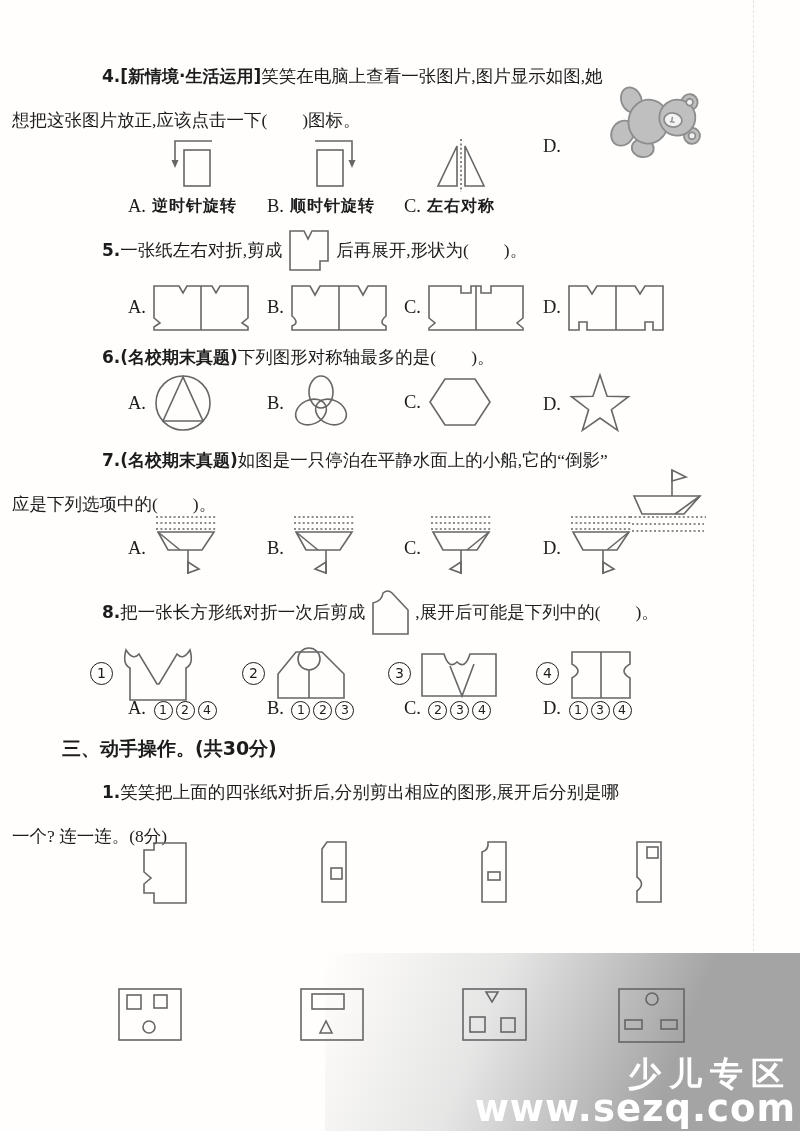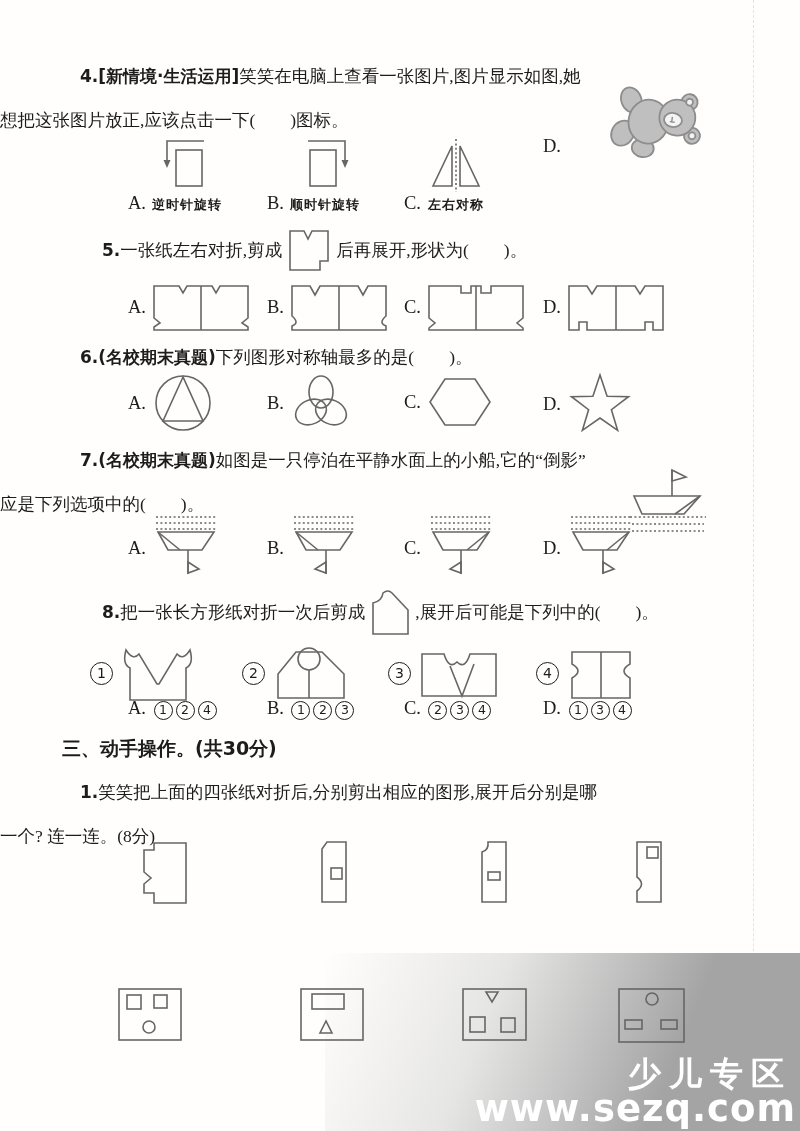--- a/index.html
+++ b/index.html
@@ -1,29 +1,29 @@
 <!DOCTYPE html>
 <html><head>
 <meta charset="utf-8">
 <style>
   html,body{margin:0;padding:0;background:#ffffff;}
   #page{position:relative;width:800px;height:1131px;background:#fffefd;overflow:hidden;
         font-family:"Liberation Serif","DejaVu Serif",serif;color:#1c1c1c;font-size:17.5px;}
   .abs{position:absolute;left:0;width:100%;z-index:2;}
-  .qline{padding-left:80px;line-height:44px;white-space:nowrap;}
+  .qline{padding-left:102px;line-height:44px;white-space:nowrap;}
   .qline .qnum,.qline .qtag{font-weight:bold;font-family:"DejaVu Sans","Liberation Sans",sans-serif;font-size:17px;}
-  .qcont{line-height:44px;white-space:nowrap;}
+  .qcont{line-height:44px;white-space:nowrap;margin-left:12px;}
   .inline-flex{display:flex;align-items:center;padding-left:102px;white-space:nowrap;}
   .inline-flex svg{margin:0 4px;}
   .optrow{display:flex;padding-left:128px;align-items:flex-start;}
   .optcell{display:flex;align-items:center;}
   .optcell .optlabel{font-size:18.5px;margin-right:6px;}
   .w138{width:139px;}.w136{width:137px;}
   .optfig{display:flex;flex-direction:column;align-items:center;}
-  .optcap{font-size:13px;font-weight:bold;font-family:"DejaVu Sans","Liberation Sans",sans-serif;margin-top:2px;letter-spacing:1px;}
+  .optcap{font-size:16px;font-weight:bold;font-family:"DejaVu Sans","Liberation Sans",sans-serif;margin-top:2px;letter-spacing:1px;}
   .vtop{align-items:flex-start;}
   .cnum{display:inline-flex;align-items:center;justify-content:center;width:17px;height:17px;
         border:1.4px solid #1c1c1c;border-radius:50%;font-size:12.5px;margin:0 1.5px;
         font-family:"DejaVu Sans",sans-serif;line-height:1;}
   .cnum-big{display:inline-flex;align-items:center;justify-content:center;width:21px;height:21px;
         border:1.5px solid #1c1c1c;border-radius:50%;font-size:14px;margin-right:5px;
         font-family:"DejaVu Sans",sans-serif;line-height:1;}
   .sechead{padding-left:62px;font-weight:bold;font-family:"DejaVu Sans","Liberation Sans",sans-serif;font-size:19px;}
   .shape-item{display:flex;align-items:center;}
   #watermark{position:absolute;right:0;bottom:0;width:475px;height:178px;z-index:1;

